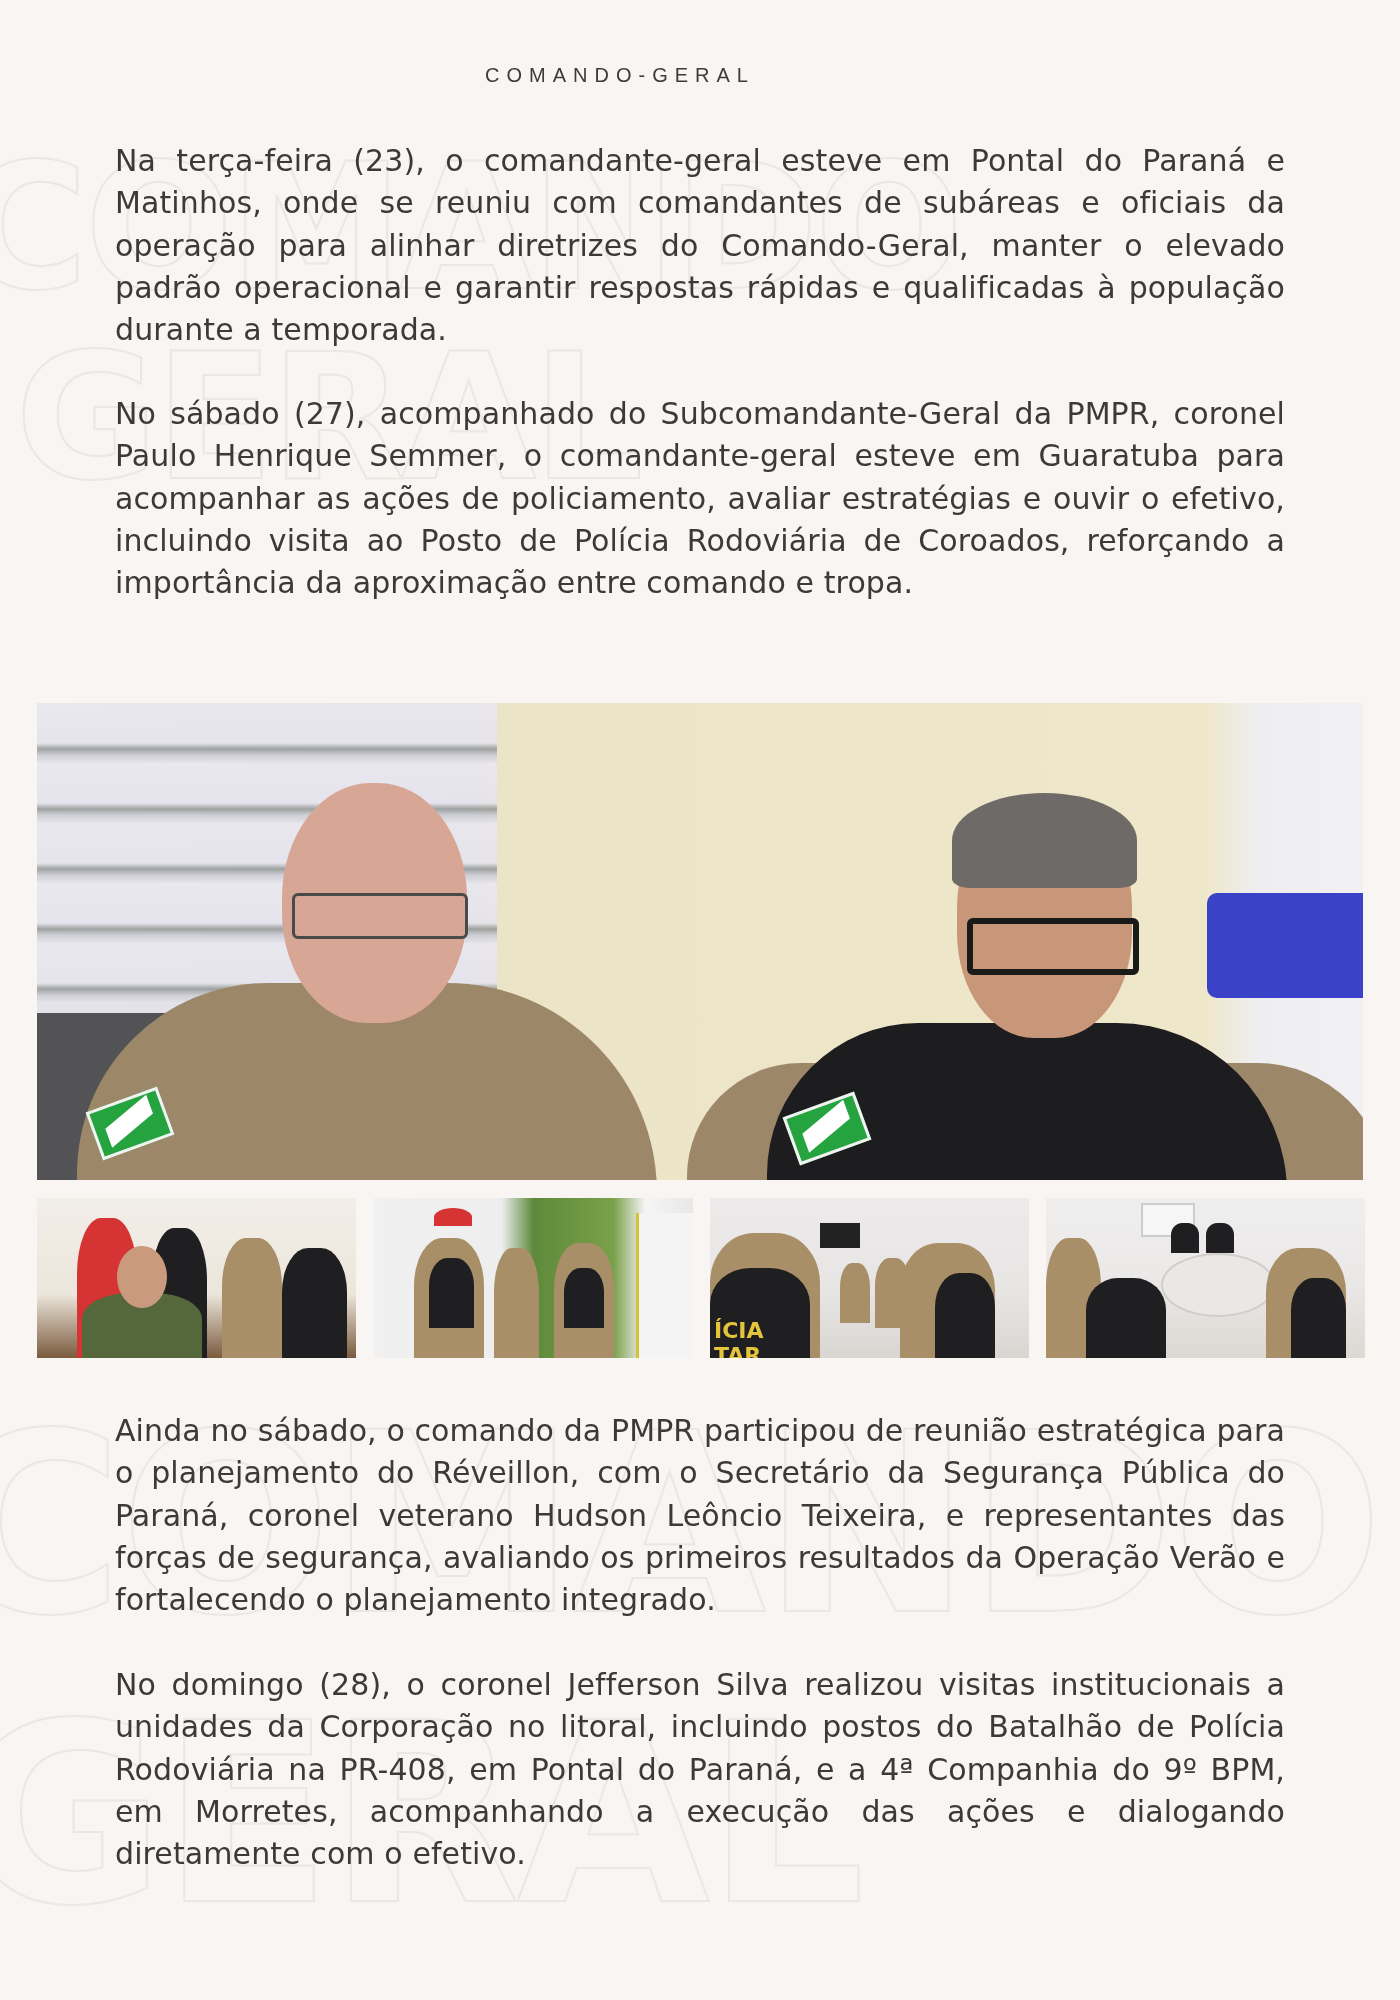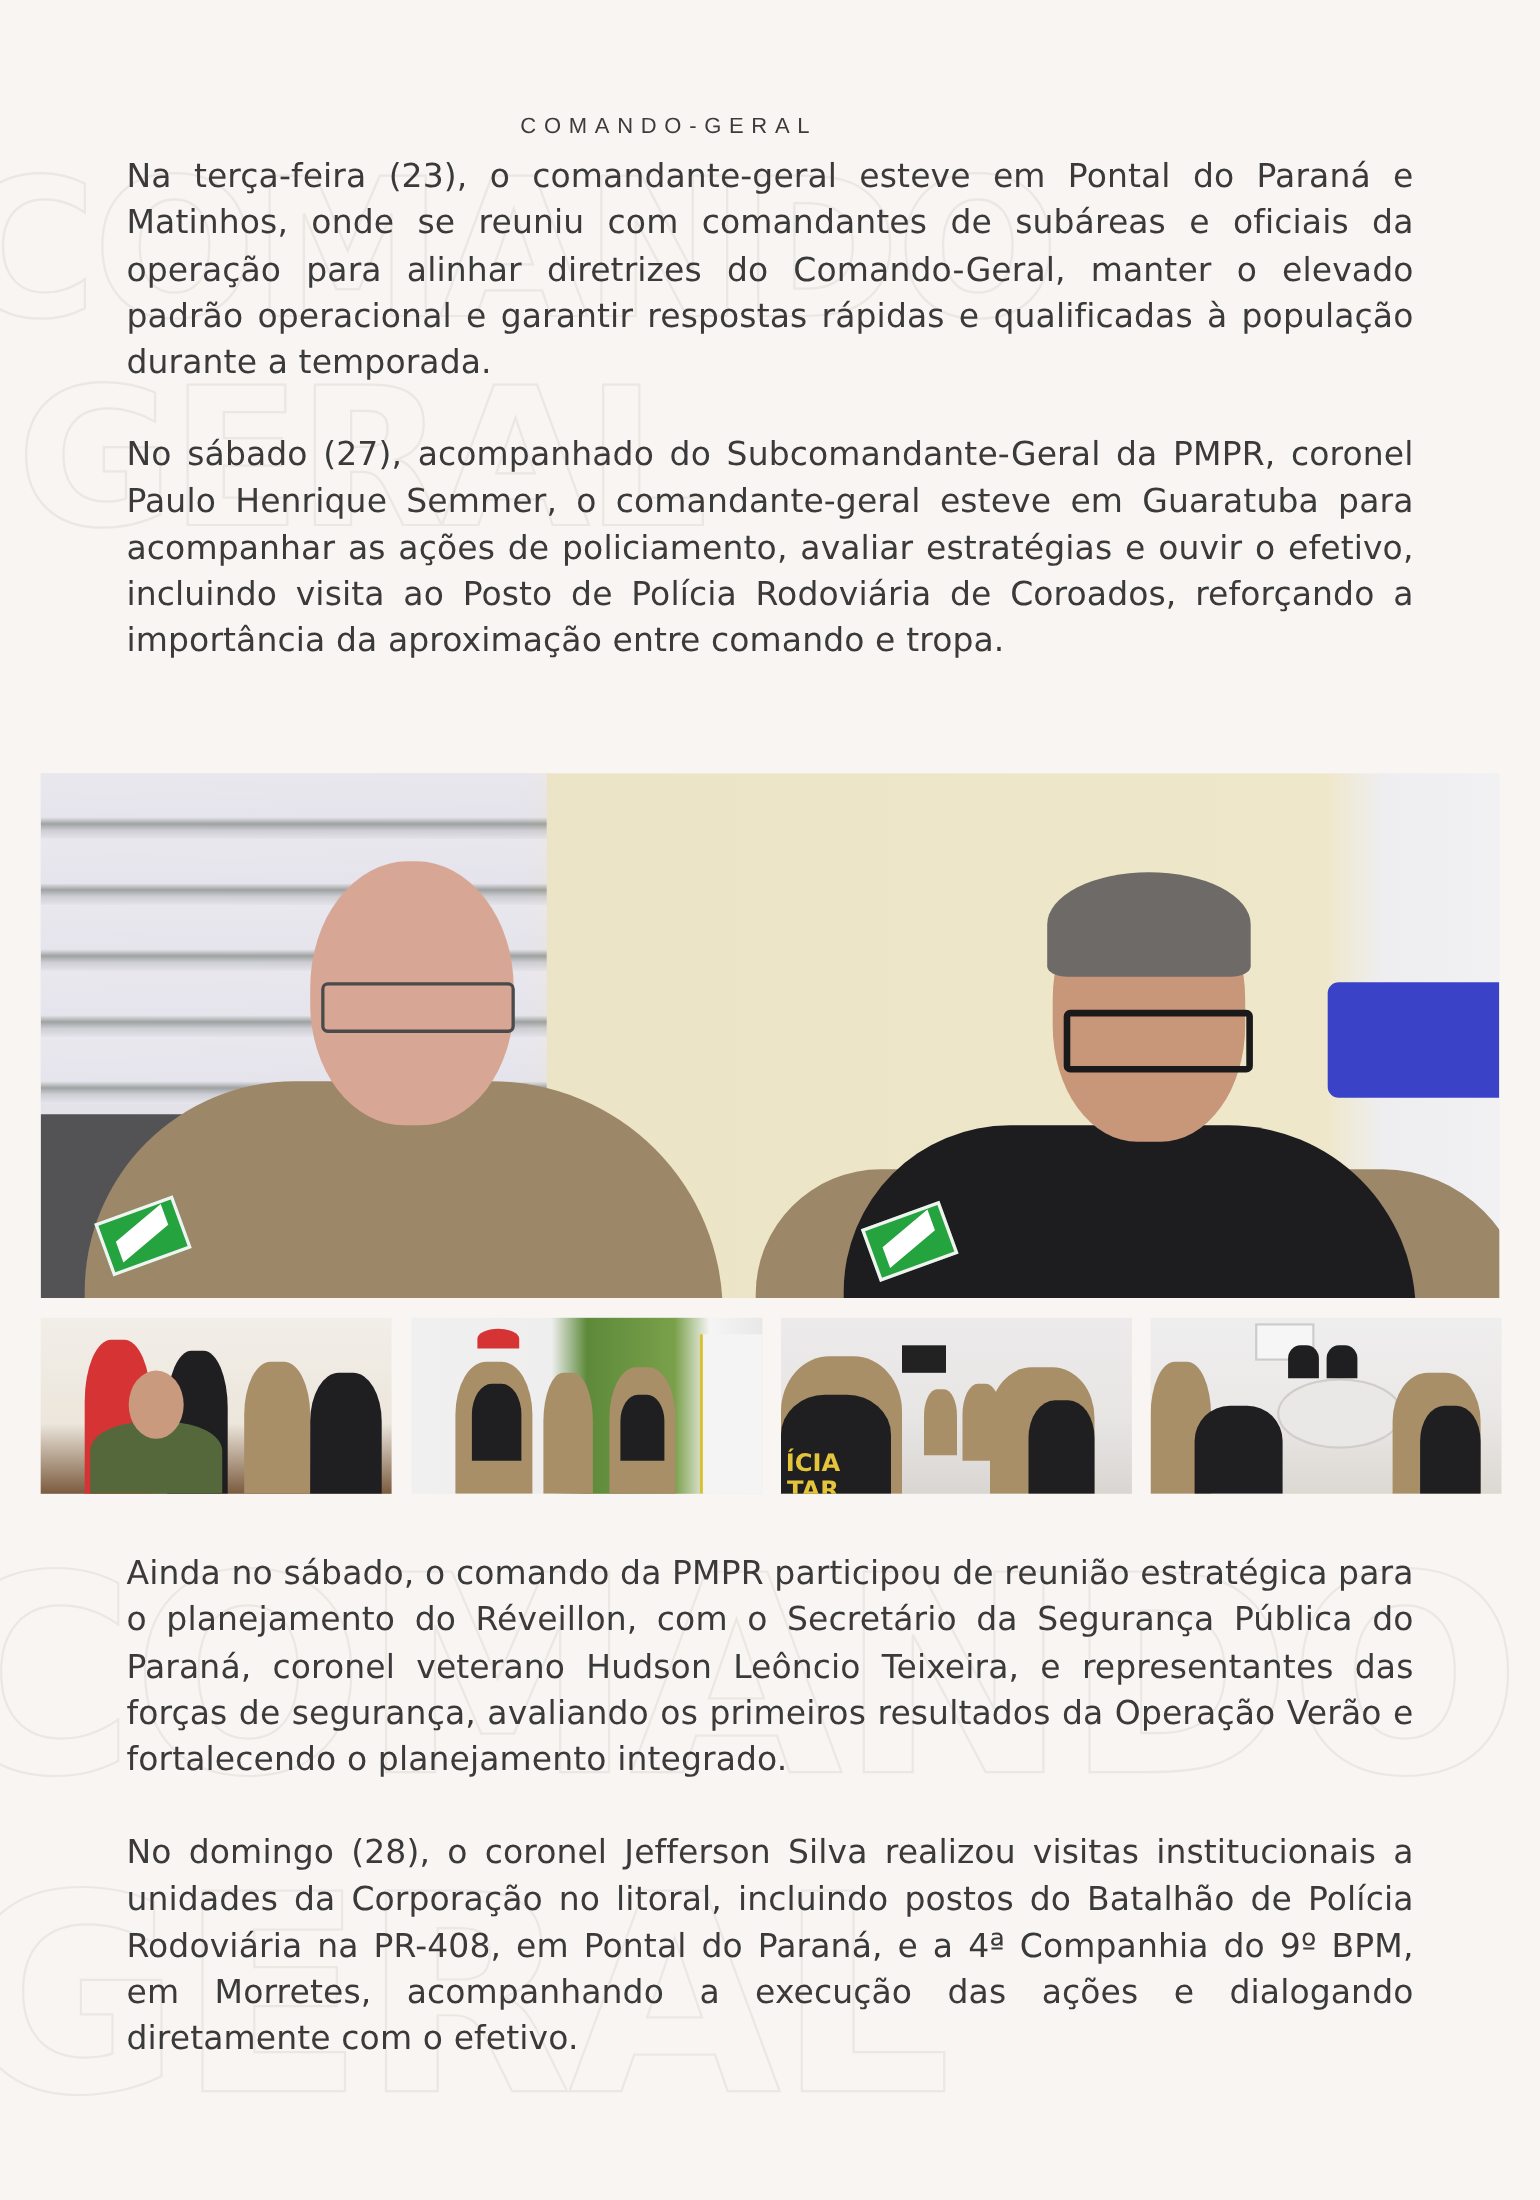--- a/index.html
+++ b/index.html
@@ -12,23 +12,23 @@
   .watermark {
     position: absolute; font-family: "DejaVu Sans", sans-serif; font-weight: bold;
     color: transparent; -webkit-text-stroke: 2px #ebe7e3; line-height: 1;
     white-space: nowrap; pointer-events: none; z-index: 0; letter-spacing: -4px;
   }
   .wm1 { left: -40px; top: 140px; font-size: 175px; }
   .wm2 { left: 15px; top: 330px; font-size: 175px; }
   .wm3 { left: -60px; top: 1400px; font-size: 250px; }
   .wm4 { left: -40px; top: 1690px; font-size: 250px; }
   .header {
-    position: absolute; top: 64px; left: 0; width: 1216px; text-align: center;
+    position: absolute; top: 64px; left: 12px; width: 1216px; text-align: center;
     font-family: "Liberation Sans", sans-serif; font-size: 20px; letter-spacing: 7px;
-    color: #3c3c3c; z-index: 1; margin-top: 40px;
+    color: #3c3c3c; z-index: 1;
   }
   .para {
     position: absolute; left: 115px; width: 1170px;
     font-size: 30px; line-height: 42.3px; text-align: justify;
     color: #3a3a3a; z-index: 1; margin: 0; letter-spacing: 0.1px;
   }
   .p1 { top: 140px; }
   .p2 { top: 393px; }
   .p3 { top: 1410px; }
   .p4 { top: 1664px; }
@@ -111,21 +111,21 @@
   <div class="fig red" style="left:60px; top:10px; width:38px; height:18px; border-radius:50% 50% 0 0;"></div>
   <div class="fig tan" style="left:120px; top:50px; width:45px; height:110px;"></div>
   <div class="fig tan" style="left:180px; top:45px; width:60px; height:115px;"></div>
   <div class="fig dark" style="left:190px; top:70px; width:40px; height:60px;"></div>
   <div style="position:absolute; left:262px; top:15px; width:57px; height:145px; background:#f4f4f4; border-left:3px solid #d4c23a;"></div>
 </div>
 <div class="photo thumb t3">
   <div style="position:absolute; left:110px; top:25px; width:40px; height:25px; background:#222;"></div>
   <div class="fig tan" style="left:0px; top:35px; width:110px; height:125px;"></div>
   <div class="fig dark" style="left:0px; top:70px; width:100px; height:90px;"></div>
-  <div style="position:absolute; left:4px; top:120px; width:50px; height:40px; color:#e4c43a; font:bold 22px 'DejaVu Sans',sans-serif;text-align:center;">ÍCIA TAR</div>
+  <div style="position:absolute; left:4px; top:120px; width:50px; height:40px; color:#e4c43a; font:bold 22px 'DejaVu Sans',sans-serif;">ÍCIA TAR</div>
   <div class="fig tan" style="left:130px; top:65px; width:30px; height:60px;"></div>
   <div class="fig tan" style="left:165px; top:60px; width:35px; height:70px;"></div>
   <div class="fig tan" style="left:190px; top:45px; width:95px; height:115px;"></div>
   <div class="fig dark" style="left:225px; top:75px; width:60px; height:85px;"></div>
 </div>
 <div class="photo thumb t4">
   <div style="position:absolute; left:95px; top:5px; width:50px; height:30px; background:#f6f6f6; border:2px solid #ccc;"></div>
   <div class="table" style="position:absolute; left:115px; top:55px; width:110px; height:60px;"></div>
   <div class="fig tan" style="left:0px; top:40px; width:55px; height:120px;"></div>
   <div class="fig dark" style="left:40px; top:80px; width:80px; height:80px;"></div>

